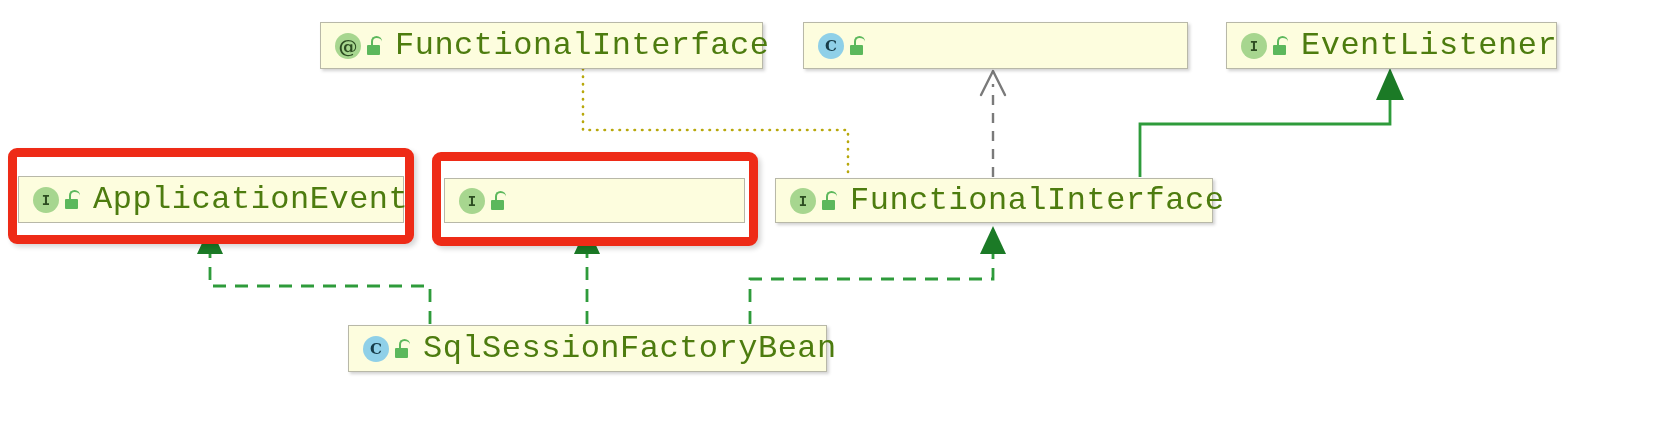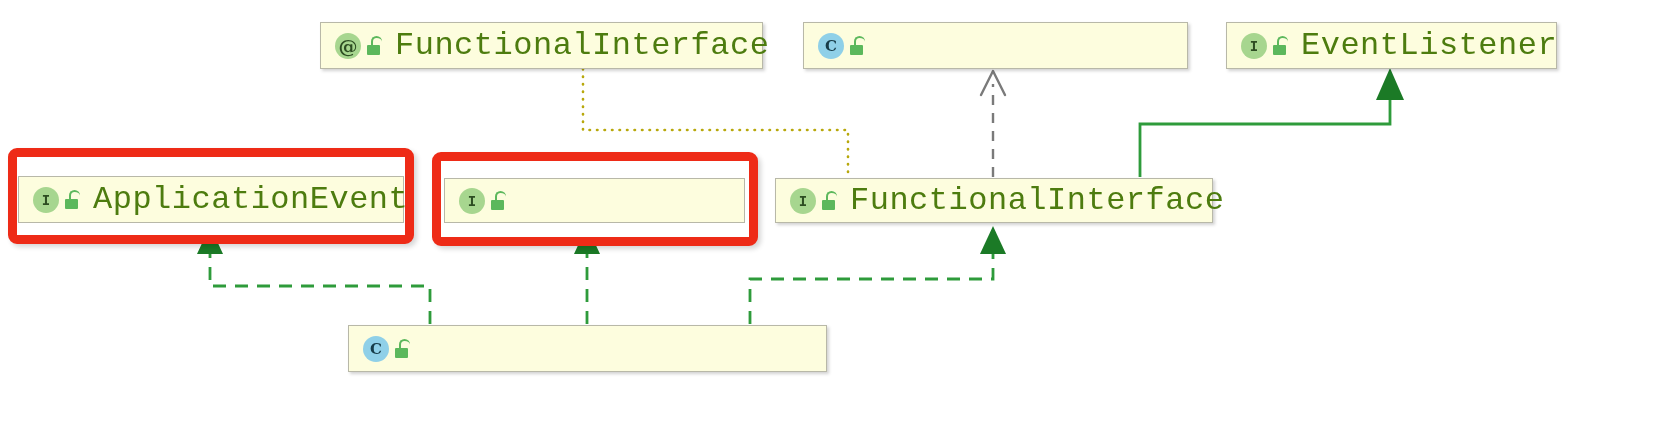--- a/index.html
+++ b/index.html
@@ -201,15 +201,16 @@
     </span>
     <span class="node-label">FunctionalInterface</span>
   </div>
 
   <div class="node" style="left:348px; top:325px; width:479px; height:47px;">
     <span class="type-icon class">C</span>
     <span class="lock-icon">
       <span class="lock-shackle"></span>
         <span class="lock-body"></span>
     </span>
+    <span class="node-label">SqlSessionFactoryBean</span>
   </div>
 
 </div>
 
 </body></html>

